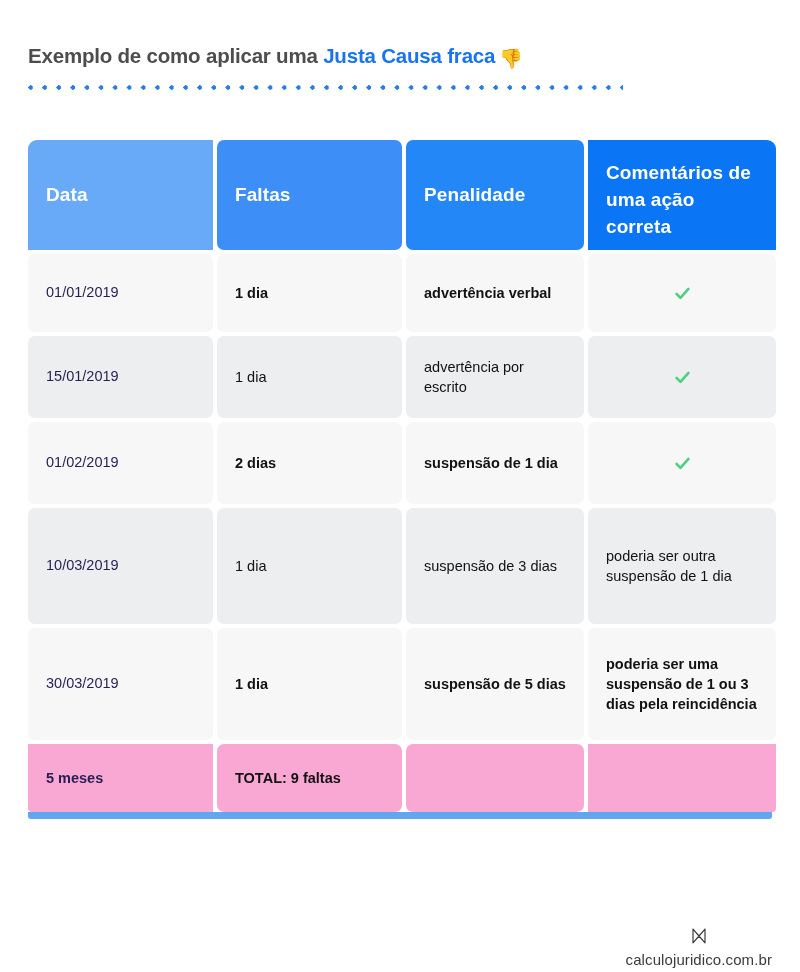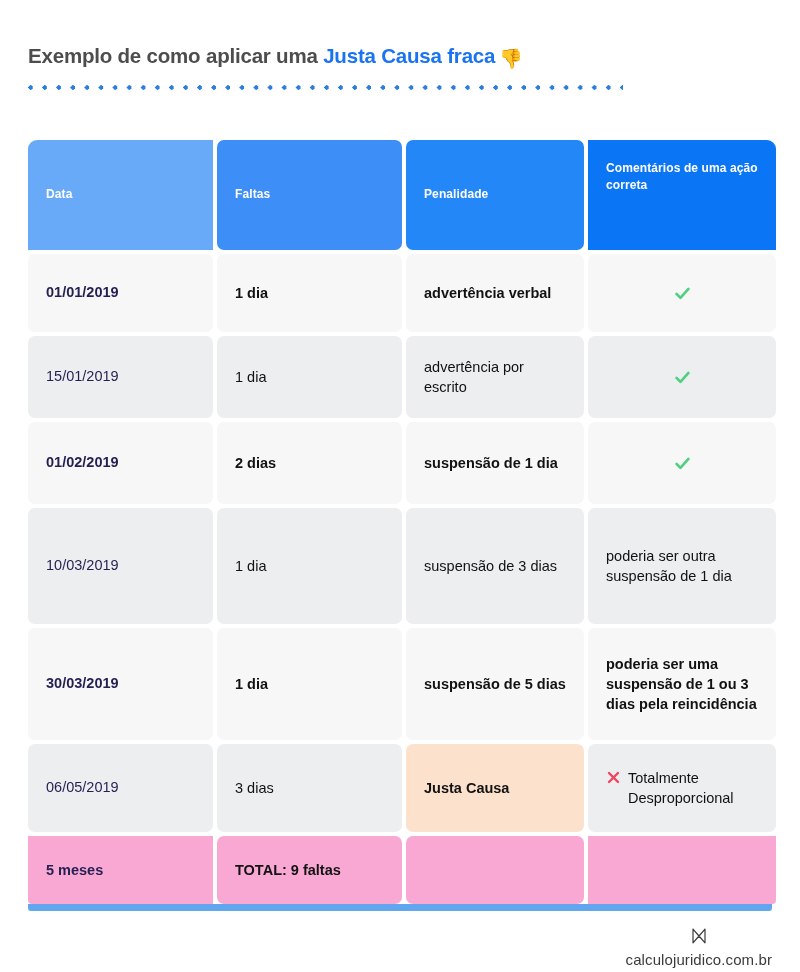--- a/index.html
+++ b/index.html
@@ -85,21 +85,21 @@
   .col-0 { width: 185px; flex: 0 0 185px; }
   .col-1 { width: 185px; flex: 0 0 185px; }
   .col-2 { width: 178px; flex: 0 0 178px; }
   .col-3 { width: 188px; flex: 0 0 188px; }
 
   
   .row-head { height: 110px; margin-bottom: 4px; }
 
   .row-head .cell {
     color: #ffffff;
-    font-size: 12px;
+    font-size: 19px;
     font-weight: 700;
     letter-spacing: 0.1px;
     line-height: 1.42;
   }
 
   .row-head .col-0 { background: #68aaf7; border-radius: 9px 0 0 0; }
   .row-head .col-1 { background: #3d8ef6; }
   .row-head .col-2 { background: #2487f8; }
   .row-head .col-3 { background: #0b76f5; border-radius: 0 9px 0 0; align-items: flex-start; padding-top: 20px; }
 
@@ -114,21 +114,21 @@
   }
   .row-body .cell.faltas,
   .row-body .cell.penal,
   .row-body .cell.coment {
     color: #121212;
     font-size: 14.5px;
     line-height: 1.38;
   }
 
   .row-body.bold .cell { font-weight: 700; }
-  .row-body.bold .cell.date { font-weight: 700; }
+  .row-body.bold .cell.date { font-weight: 400; }
 
   
   .h-78  { height: 78px; }
   .h-82  { height: 82px; }
   .h-88  { height: 88px; }
   .h-96  { height: 116px; }
   .h-112 { height: 112px; }
 
   
   .cell.highlight { background: #fce2cd !important; font-weight: 700; }
@@ -267,35 +267,20 @@
       <div class="cell col-3 coment">poderia ser outra suspensão de 1 dia</div>
     </div>
 
     <div class="row row-body bold h-112">
       <div class="cell col-0 date">30/03/2019</div>
       <div class="cell col-1 faltas">1 dia</div>
       <div class="cell col-2 penal">suspensão de 5 dias</div>
       <div class="cell col-3 coment">poderia ser uma suspensão de 1 ou 3 dias pela reincidência</div>
     </div>
 
-    <div class="row row-body alt h-88">
-      <div class="cell col-0 date">06/05/2019</div>
-      <div class="cell col-1 faltas">3 dias</div>
-      <div class="cell col-2 penal highlight">Justa Causa</div>
-      <div class="cell col-3 coment">
-        <span class="coment-with-icon">
-          <span class="x-icon">
-            <svg viewBox="0 0 20 20" width="15" height="15" aria-hidden="true">
-              <path d="M4 4 L16 16 M16 4 L4 16" fill="none" stroke="#f0455f" stroke-width="3.2" stroke-linecap="round"></path>
-            </svg>
-          </span>
-          <span>Totalmente Desproporcional</span>
-        </span>
-      </div>
-    </div>
 
     <div class="row row-total">
       <div class="cell col-0 date">5 meses</div>
       <div class="cell col-1 faltas">TOTAL: 9 faltas</div>
       <div class="cell col-2"></div>
       <div class="cell col-3"></div>
     </div>
 
     <div class="bottom-bar"></div>
   </div>

